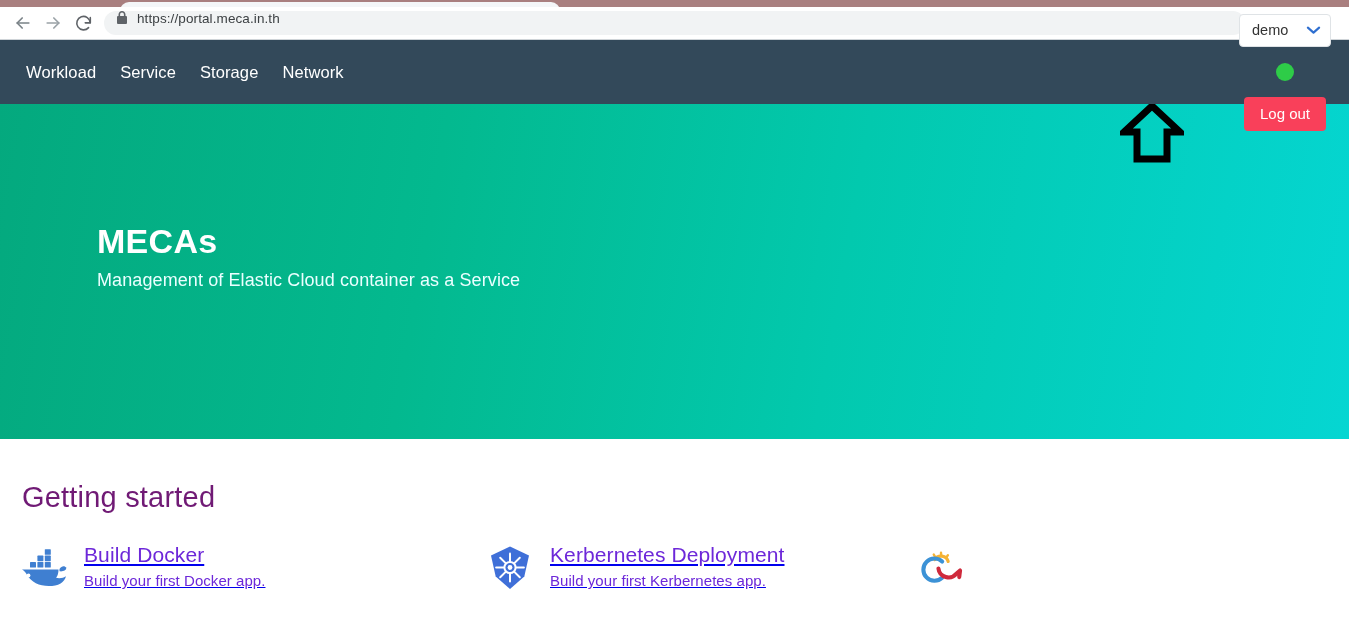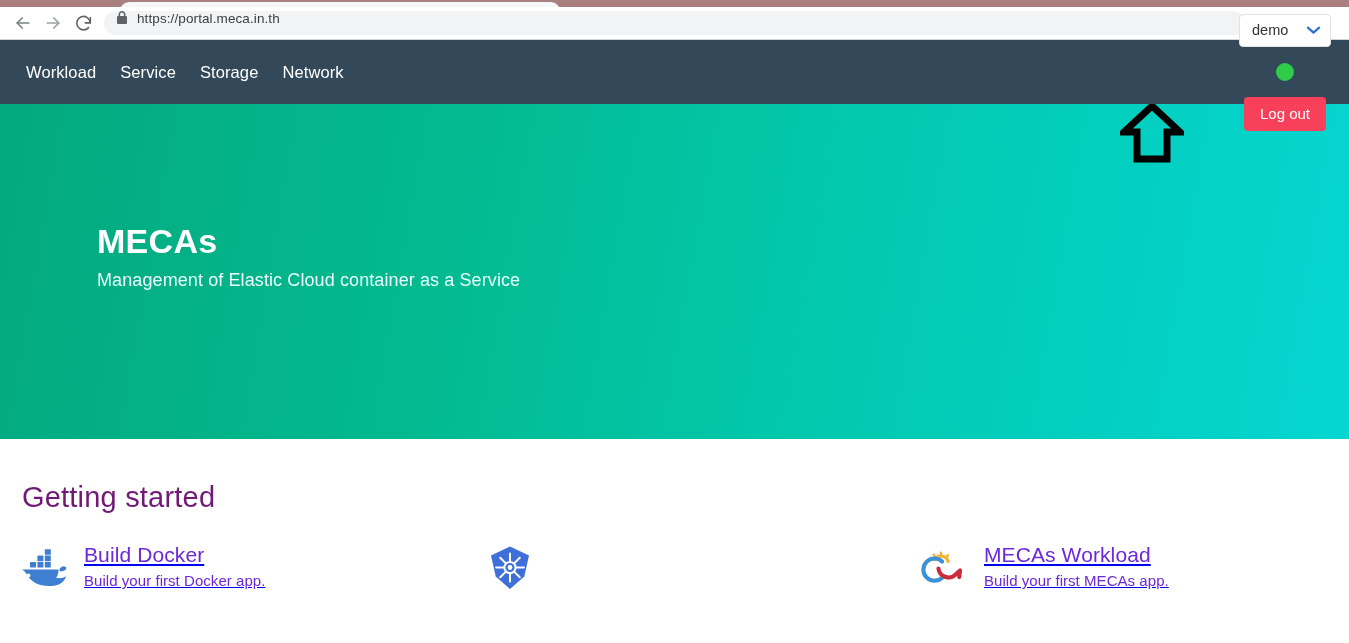--- a/index.html
+++ b/index.html
@@ -356,33 +356,33 @@
               <line x1="9.1" y1="22.5" x2="17.1" y2="22.5"></line>
               <line x1="28.9" y1="22.5" x2="36.9" y2="22.5"></line>
               <line x1="13.2" y1="12.7" x2="18.9" y2="18.4"></line>
               <line x1="27.1" y1="26.6" x2="32.8" y2="32.3"></line>
               <line x1="32.8" y1="12.7" x2="27.1" y2="18.4"></line>
               <line x1="18.9" y1="26.6" x2="13.2" y2="32.3"></line>
             </g>
             <circle cx="23" cy="22.5" r="2.4" fill="#ffffff"></circle>
           </svg>
         </span>
+        <span class="card-body">
+          <span class="card-title" style="display:block">Kerbernetes Deployment</span>
+          <span class="card-desc" style="display:block">Build your first Kerbernetes app.</span>
+        </span>
       </a>
 
       <a class="card" href="#">
         <span class="card-icon">
           <svg width="56" height="44" viewBox="0 0 56 44">
             <path d="M18 13 a8 8 0 0 1 14.5 2" fill="none" stroke="#f5b335" stroke-width="3.4" stroke-linecap="round"></path>
             <path d="M17 7.6 l1.8 2.9M24.8 5.6 l.1 3.3M32.2 8.2 l-1.8 2.7" fill="none" stroke="#f5b335" stroke-width="2.6" stroke-linecap="round"></path>
             <path d="M26 15 a12 12 0 1 0 0 17.5" fill="none" stroke="#3c92d6" stroke-width="4.4" stroke-linecap="round"></path>
             <path d="M22 22.5 a11 11 0 0 0 19.5 5.5 l3.8 -3.3 -.9 7.1" fill="none" stroke="#cf2a3c" stroke-width="4.4" stroke-linecap="round" stroke-linejoin="round"></path>
           </svg>
         </span>
-        <span class="card-body">
-          <span class="card-title" style="display:block">MECAs Workload</span>
-          <span class="card-desc" style="display:block">Build your first MECAs app.</span>
-        </span>
       </a>
 
     </div>
   </div>
 
 </div>
 
 </body></html>

